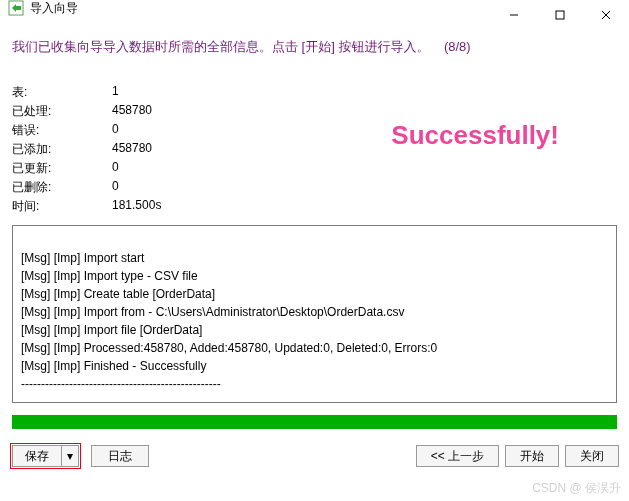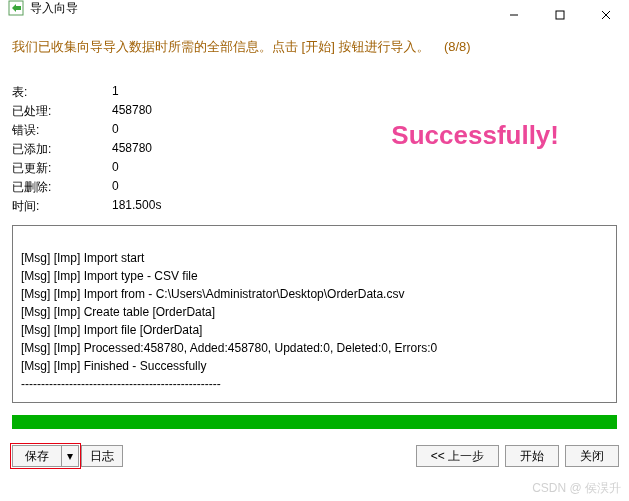--- a/index.html
+++ b/index.html
@@ -30,21 +30,21 @@
   }
   .title-text { flex: 1; font-size: 12px; }
   .win-controls { display: flex; }
   .win-btn {
     width: 46px; height: 30px;
     display: flex; align-items: center; justify-content: center;
     font-size: 12px;
   }
   .instruction {
     padding: 8px 12px 4px 12px;
-    color: #a16207;
+    color: #701a75;
     font-size: 13px;
   }
   .stats {
     padding: 24px 12px 4px 12px;
     display: flex;
     position: relative;
   }
   .stats-table {
     display: grid;
     grid-template-columns: 100px auto;
@@ -98,21 +98,21 @@
     padding: 0 16px;
     display: inline-flex;
     align-items: center;
     justify-content: center;
   }
   .btn-save { padding: 0 12px; border-right: none; font-family: Liberation Serif, serif; }
   .btn-dd {
     width: 18px; padding: 0;
     border-left: 1px solid #999;
   }
-  .btn-log { padding: 0 8px; text-align: right; }
+  .btn-log { margin-left: 10px; padding: 0 16px; text-align: right; }
   .spacer { flex: 1; }
   .btn-nav { margin-left: 6px; padding: 0 14px; }
   .watermark {
     position: absolute;
     right: 8px;
     bottom: 4px;
     color: rgba(120,120,120,0.35);
     font-size: 12px;
     pointer-events: none;
   }
@@ -170,22 +170,22 @@
     <div class="stats-value">0</div>
     <div class="stats-label">时间:</div>
     <div class="stats-value">181.500s</div>
   </div>
   <div class="success-overlay">Successfully!</div>
 </div>
 
 <div class="log-box" id="log-box">
     <div>[Msg] [Imp] Import start</div>
     <div>[Msg] [Imp] Import type - CSV file</div>
+    <div>[Msg] [Imp] Create table [OrderData]</div>
     <div>[Msg] [Imp] Import from - C:\Users\Administrator\Desktop\OrderData.csv</div>
-    <div>[Msg] [Imp] Create table [OrderData]</div>
     <div>[Msg] [Imp] Import file [OrderData]</div>
     <div>[Msg] [Imp] Processed:458780, Added:458780, Updated:0, Deleted:0, Errors:0</div>
     <div>[Msg] [Imp] Finished - Successfully</div>
     <div>--------------------------------------------------</div>
   </div>
 
 <div class="progress-bar"></div>
 
 <div class="button-row">
   <span class="save-wrap">

